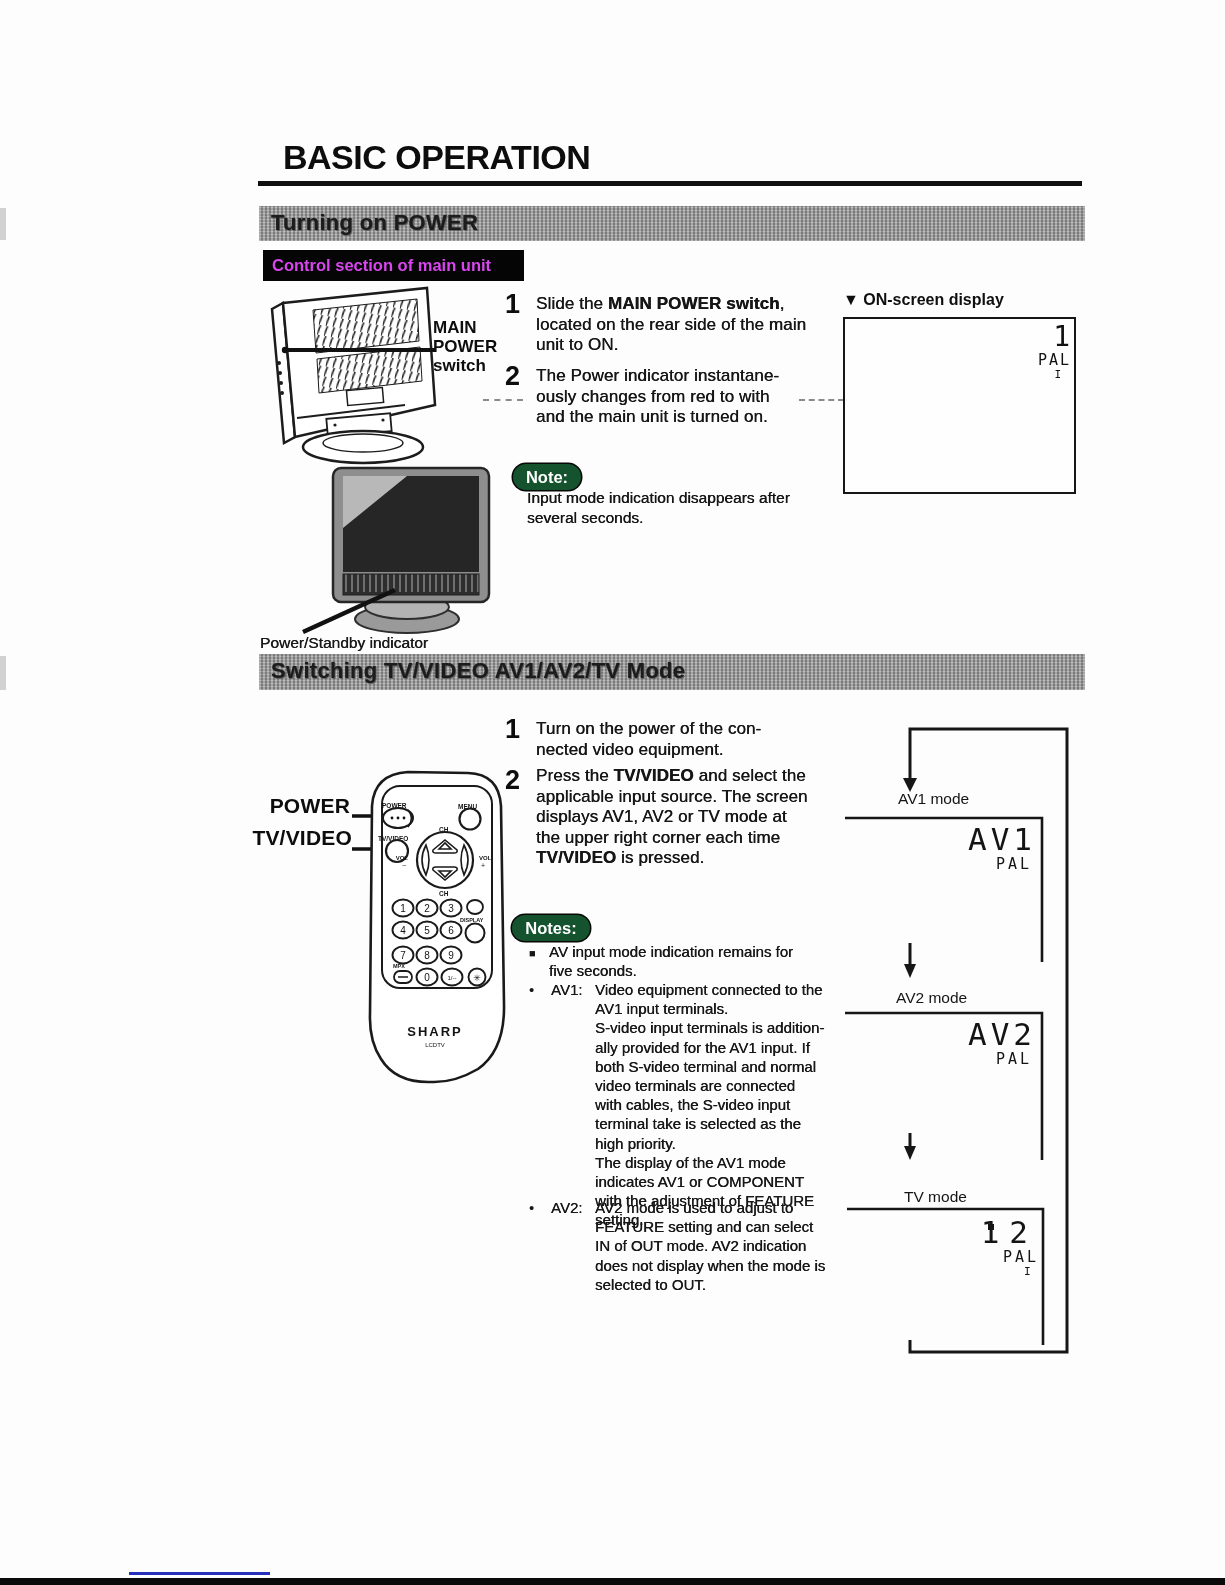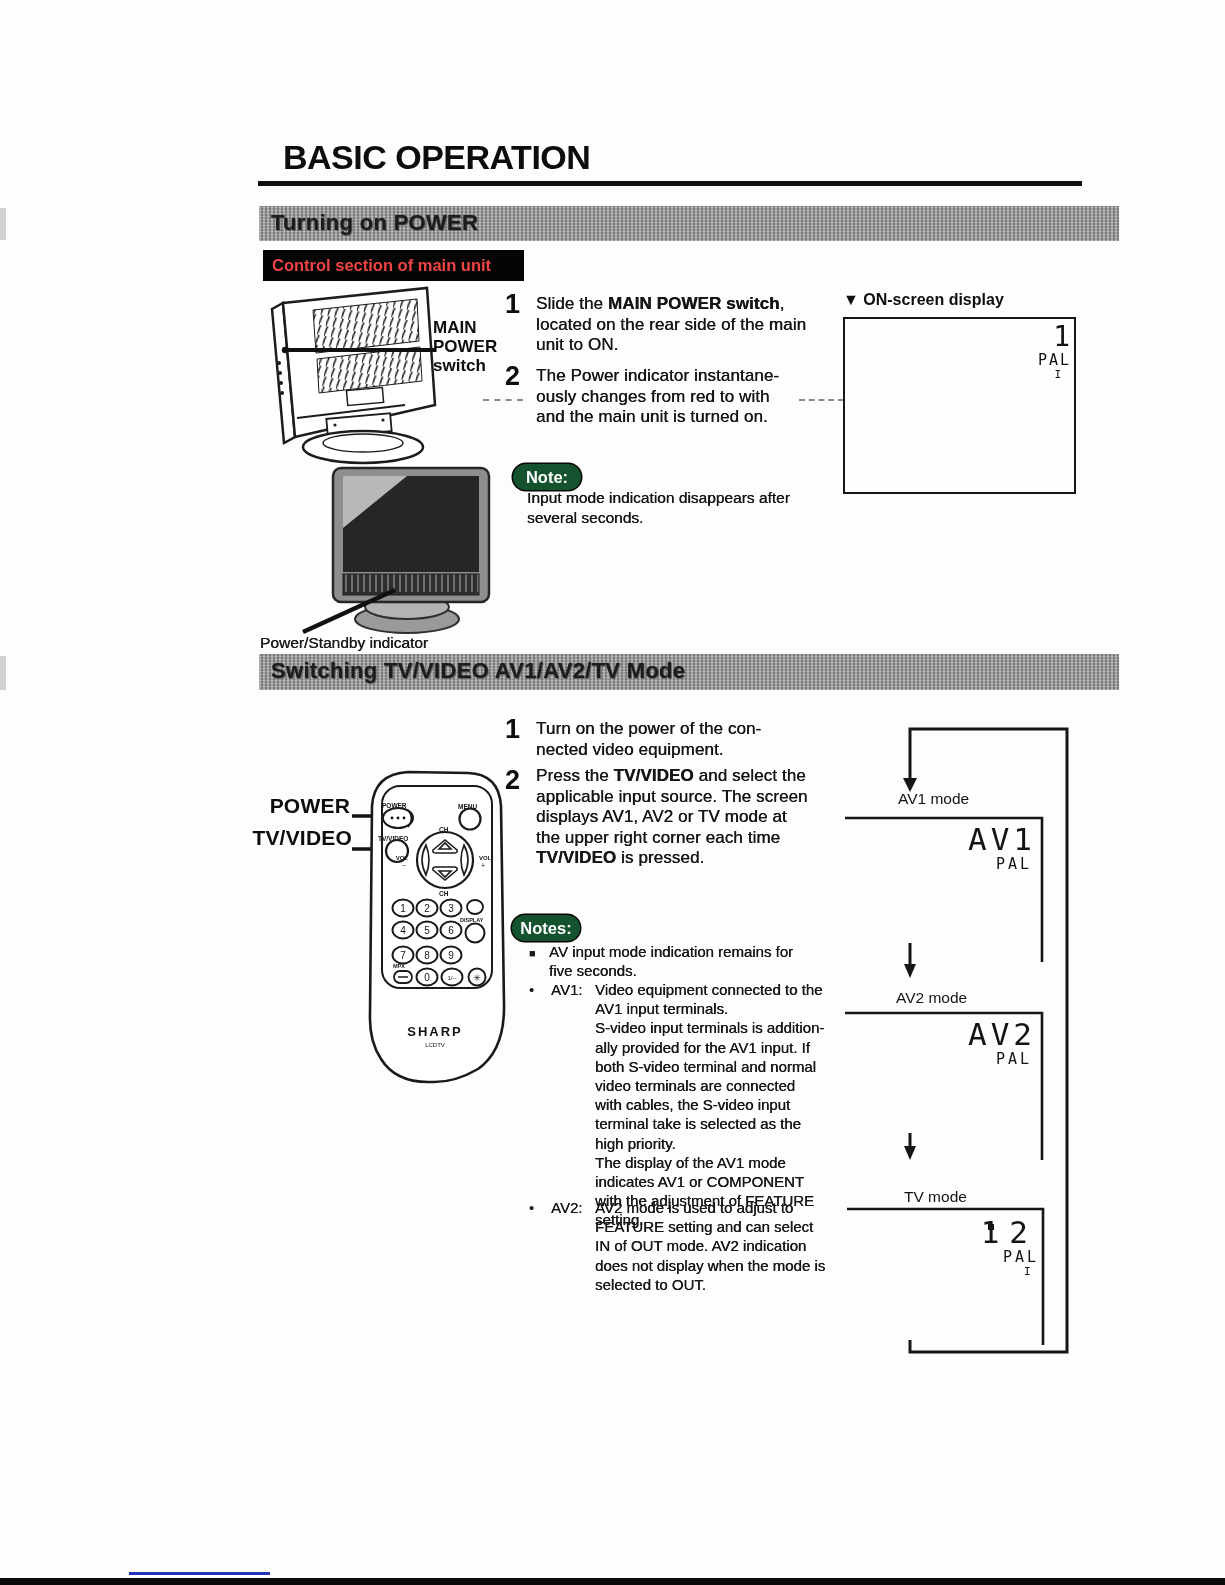--- a/index.html
+++ b/index.html
@@ -5,25 +5,24 @@
   html,body{margin:0;padding:0;background:#e8e8e8;}
   .page{position:relative;width:1225px;height:1585px;background:#fdfdfd;margin:0 auto;
         font-family:"Liberation Sans",sans-serif;color:#141414;overflow:hidden;}
   .abs{position:absolute;}
   .ink{text-shadow:0.35px 0 0 currentColor;}
   .page-title{font-size:34px;font-weight:bold;letter-spacing:-0.5px;color:#0d0d0d;}
   .title-rule{background:#101010;height:5px;}
   .banner{height:35px;background-color:#9e9e9e;
           background-image:repeating-linear-gradient(90deg,rgba(255,255,255,.20) 0 2px,rgba(0,0,0,.14) 2px 4px),
                            repeating-linear-gradient(0deg,rgba(255,255,255,.14) 0 1px,rgba(0,0,0,.10) 1px 3px);
-          padding-left:34px;
           }
   .banner-text{position:absolute;left:12px;top:4px;font-size:22px;font-weight:800;color:#1c1c1c;
                letter-spacing:0.3px;text-shadow:1px 1px 0 rgba(90,90,90,.8),0 0 1px #444;}
-  .black-label{background:#050505;color:#ef4444;font-weight:bold;font-size:16.5px;line-height:31px;padding-left:9px;}
+  .black-label{background:#050505;color:#d946ef;font-weight:bold;font-size:16.5px;line-height:31px;padding-left:9px;}
   .step-num{font-weight:bold;font-size:27px;color:#0d0d0d;}
   .step-text{font-size:17px;line-height:20.5px;letter-spacing:0.1px;color:#161616;}
   .note-pill{background:#14532d;color:#fff;font-weight:bold;font-size:16.5px;text-align:center;
              border-radius:14px;line-height:26px;height:26px;box-shadow:0 0 0 1.5px #060606;}
   .note-text{font-size:15.5px;line-height:20px;color:#161616;}
   .osd-caption{font-size:16px;font-weight:bold;color:#0f0f0f;}
   .osd-box{border:2.5px solid #161616;background:#fefefe;}
   .osd-font{font-family:"DejaVu Sans Mono",monospace;color:#111;}
   .small-label{font-size:15.5px;color:#1a1a1a;}
   .big-callout{font-size:21px;font-weight:bold;color:#0d0d0d;letter-spacing:0.2px;}
@@ -211,21 +210,21 @@
     <text x="204" y="228" font-size="6" text-anchor="middle">1/--</text>
     <circle cx="229" cy="225" r="8.5" fill="#fff" stroke="#1a1a1a" stroke-width="1.9"></circle>
     <text x="229" y="228.5" font-size="9" text-anchor="middle">✳</text>
 
     <text x="187" y="284" font-size="13" font-weight="bold" letter-spacing="2" text-anchor="middle">SHARP</text>
     <text x="187" y="295" font-size="6" text-anchor="middle">LCDTV</text>
   </svg>
   <div class="abs big-callout" style="left:268px;top:794px;width:82px;text-align:right;">POWER</div>
   <div class="abs big-callout" style="left:246px;top:826px;width:106px;text-align:right;">TV/VIDEO</div>
 
-  <div class="abs note-pill" style="left:512px;top:915px;width:68px;">Notes:</div>
+  <div class="abs note-pill" style="left:512px;top:915px;width:78px;">Notes:</div>
 
   <div class="abs notes-line" style="left:529px;top:944px;font-size:11px;">■</div>
   <div class="abs notes-line ink" style="left:549px;top:942px;">
     <div>AV input mode indication remains for</div>
     <div>five seconds.</div>
   </div>
 
   <div class="abs notes-line" style="left:529px;top:980px;">•</div>
   <div class="abs notes-line ink" style="left:551px;top:980px;font-weight:bold;font-weight:normal;">AV1:</div>
   <div class="abs notes-line ink" style="left:595px;top:980px;width:260px;">

